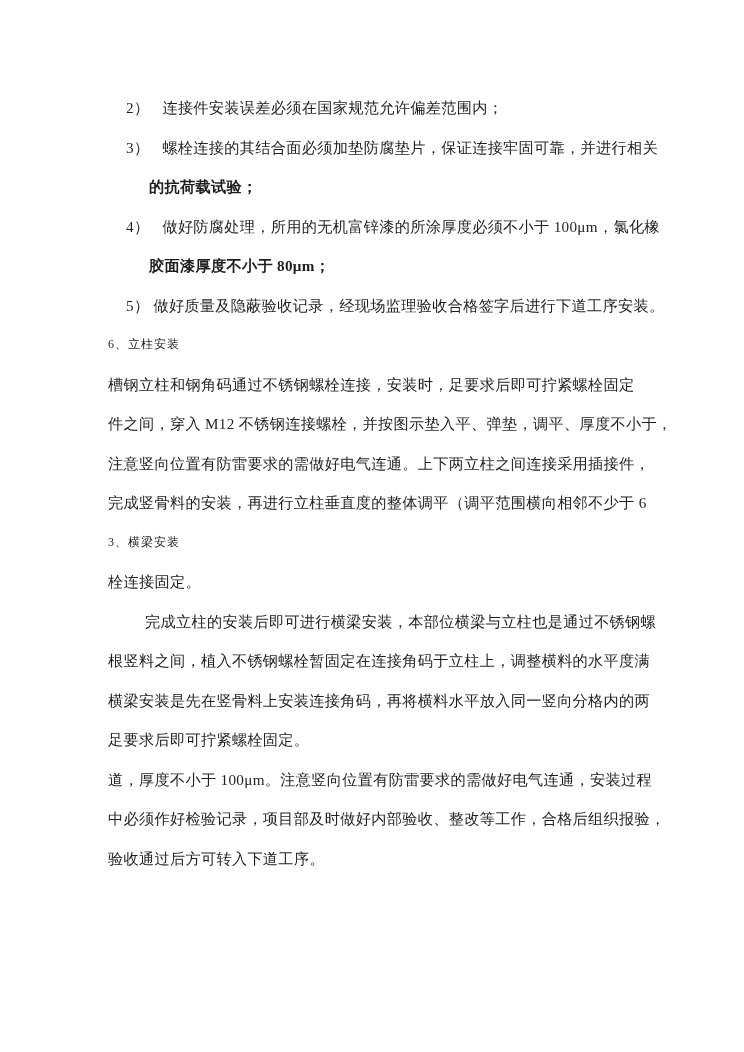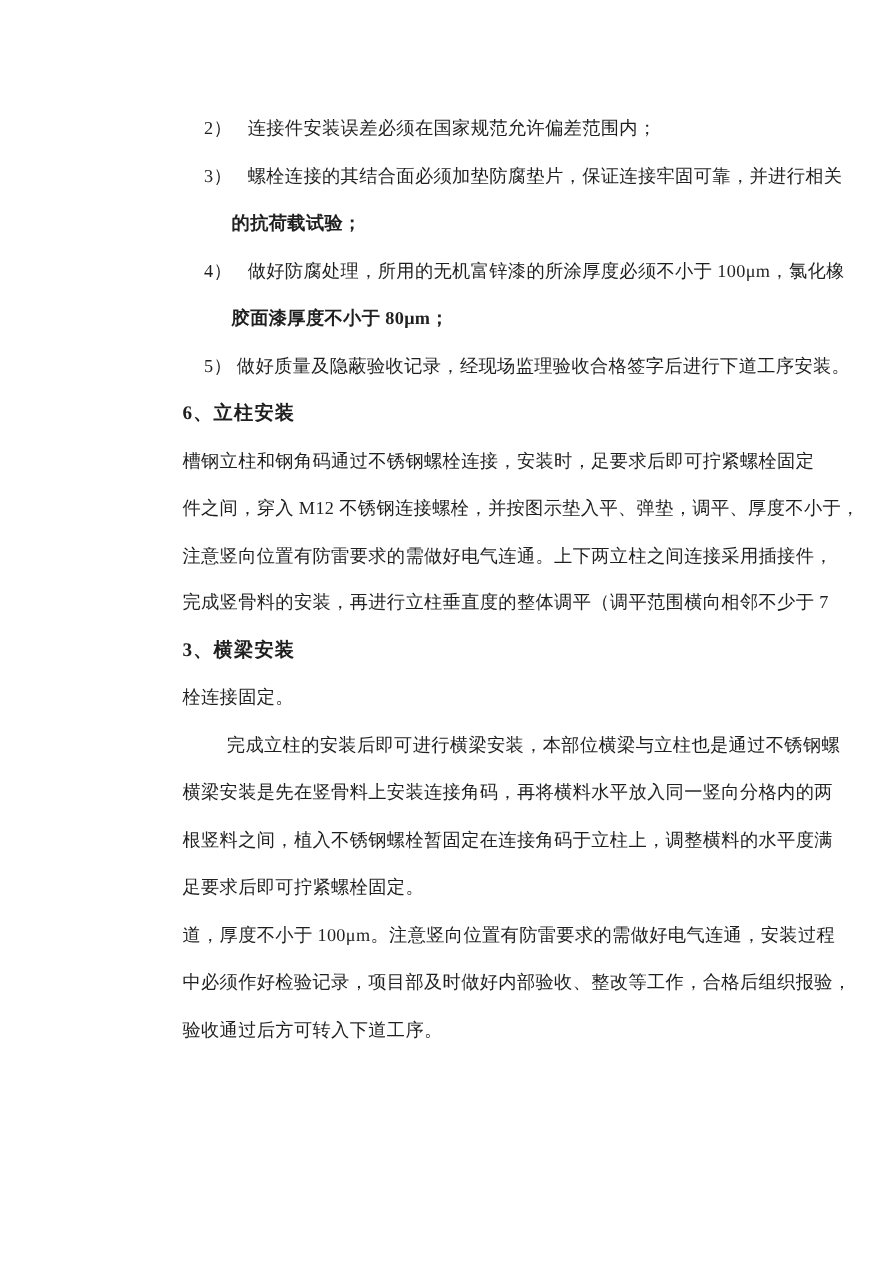--- a/index.html
+++ b/index.html
@@ -14,22 +14,22 @@
   }
   .content {
     position: absolute;
     left: 108px;
     top: 88px;
     width: 540px;
     font-size: 15.2px;
     line-height: 39.5px;
     letter-spacing: 0.3px;
   }
-  .line { white-space: nowrap; margin-left: 44px; }
-  .heading { font-weight: bold; font-size: 16px; letter-spacing: 1px; }
+  .line { white-space: nowrap; }
+  .heading { font-weight: normal; font-size: 12px; letter-spacing: 1px; }
   .li-first { padding-left: 18px; }
   .li-cont  { padding-left: 41px; font-weight: bold; }
   .indent2  { padding-left: 37px; }
   .marker { margin-right: 13px; }
   .tight .marker { margin-right: 4px; }
 </style>
 </head>
 <body>
 
 <div class="page">
@@ -42,28 +42,28 @@
 
     <div class="line li-first"><span class="marker">4）</span><span>做好防腐处理，所用的无机富锌漆的所涂厚度必须不小于 100μm，氯化橡</span></div>
     <div class="line li-cont">胶面漆厚度不小于 80μm；</div>
 
     <div class="line li-first tight"><span class="marker">5）</span><span>做好质量及隐蔽验收记录，经现场监理验收合格签字后进行下道工序安装。</span></div>
 
     <div class="line heading">6、立柱安装</div>
     <div class="line">槽钢立柱和钢角码通过不锈钢螺栓连接，安装时，足要求后即可拧紧螺栓固定</div>
     <div class="line">件之间，穿入 M12 不锈钢连接螺栓，并按图示垫入平、弹垫，调平、厚度不小于，</div>
     <div class="line">注意竖向位置有防雷要求的需做好电气连通。上下两立柱之间连接采用插接件，</div>
-    <div class="line">完成竖骨料的安装，再进行立柱垂直度的整体调平（调平范围横向相邻不少于 7</div>
+    <div class="line">完成竖骨料的安装，再进行立柱垂直度的整体调平（调平范围横向相邻不少于 6</div>
 
     <div class="line heading">3、横梁安装</div>
     <div class="line">栓连接固定。</div>
     <div class="line indent2">完成立柱的安装后即可进行横梁安装，本部位横梁与立柱也是通过不锈钢螺</div>
 
+    <div class="line">根竖料之间，植入不锈钢螺栓暂固定在连接角码于立柱上，调整横料的水平度满</div>
     <div class="line">横梁安装是先在竖骨料上安装连接角码，再将横料水平放入同一竖向分格内的两</div>
-    <div class="line">根竖料之间，植入不锈钢螺栓暂固定在连接角码于立柱上，调整横料的水平度满</div>
     <div class="line">足要求后即可拧紧螺栓固定。</div>
 
     <div class="line">道，厚度不小于 100μm。注意竖向位置有防雷要求的需做好电气连通，安装过程</div>
     <div class="line">中必须作好检验记录，项目部及时做好内部验收、整改等工作，合格后组织报验，</div>
     <div class="line">验收通过后方可转入下道工序。</div>
 
   </div>
 </div>
 
 </body></html>

